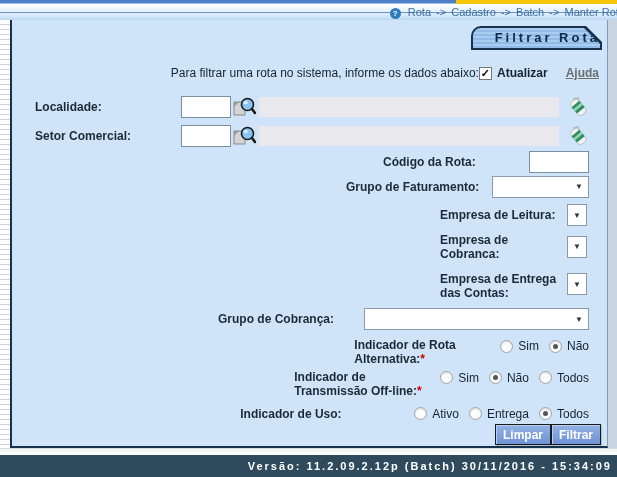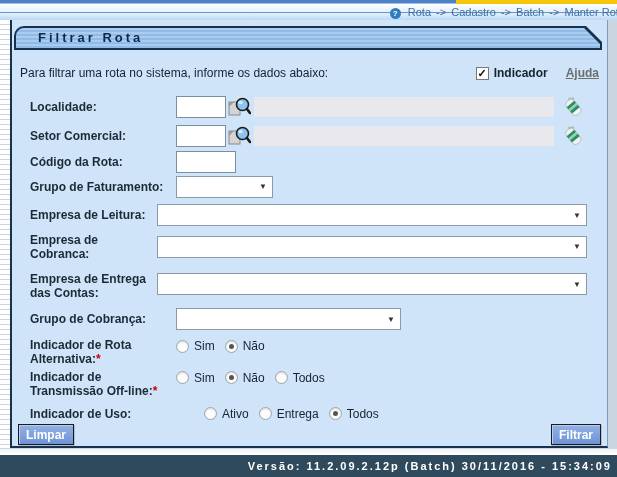--- a/index.html
+++ b/index.html
@@ -16,21 +16,21 @@
   .breadcrumb .crumb-link { color:#3a6ea5; cursor:pointer; }
   .breadcrumb .sep { color:#3a6ea5; padding:0 2px; }
   .help-badge { display:inline-block; width:11px; height:11px; border-radius:50%; background:#2e7cc0;
     color:#fff; font-size:8px; font-weight:bold; text-align:center; line-height:11px; vertical-align:middle; margin-right:4px; }
 
   
   .main { position:relative; height:428px; display:flex; }
   .left-rail { width:10px; background:repeating-linear-gradient(to bottom,#ffffff 0 4px,#ccd3da 4px 5px); }
   .right-rail { width:9px; background:#c9d6e2; }
   .content { flex:1; background:#cfe4f9; border-left:2px solid #16324f; border-bottom:2px solid #16324f;
-    border-right:1px solid #7e9cb8; position:relative; display:flex; flex-direction:column; }
+    border-right:1px solid #7e9cb8; position:relative; display:flex; flex-direction:column;align-items:flex-end; }
 
   
   .tab { position:relative; margin:6px 5px 0 2px; height:24px; border:2px solid #16324f;
     border-radius:10px 0 0 0;
     background:repeating-linear-gradient(to bottom,#aacdef 0 2px,#90bbe8 2px 4px);
     display:flex; align-items:center; padding-left:22px; }
   .tab-title { font-size:13px; font-weight:bold; letter-spacing:3px; color:#0d2a4a; }
   .tab .cut-navy { position:absolute; top:-2px; right:-2px; width:0; height:0;
     border-top:20px solid #16324f; border-left:20px solid transparent; }
   .tab .cut-bg { position:absolute; top:-2px; right:-2px; width:0; height:0;
@@ -131,21 +131,21 @@
       <span class="cut-bg"></span>
     </div>
 
     <div class="intro-row">
       <span class="intro-text">Para filtrar uma rota no sistema, informe os dados abaixo:</span>
       <span class="intro-right">
         <span class="chk-wrap">
           <span class="checkbox checked" id="atualizar-box">
               <span class="mark">✓</span>
             </span>
-          <span class="chk-label">Indicador</span>
+          <span class="chk-label">Atualizar</span>
         </span>
         <span class="ajuda">Ajuda</span>
       </span>
     </div>
 
     <div class="frow r-loc">
       <span class="flabel">Localidade:</span>
       <input class="txt-input w50" value="" style="">
       <button class="lookup-btn">
         <svg width="24" height="22" viewBox="0 0 24 22">

